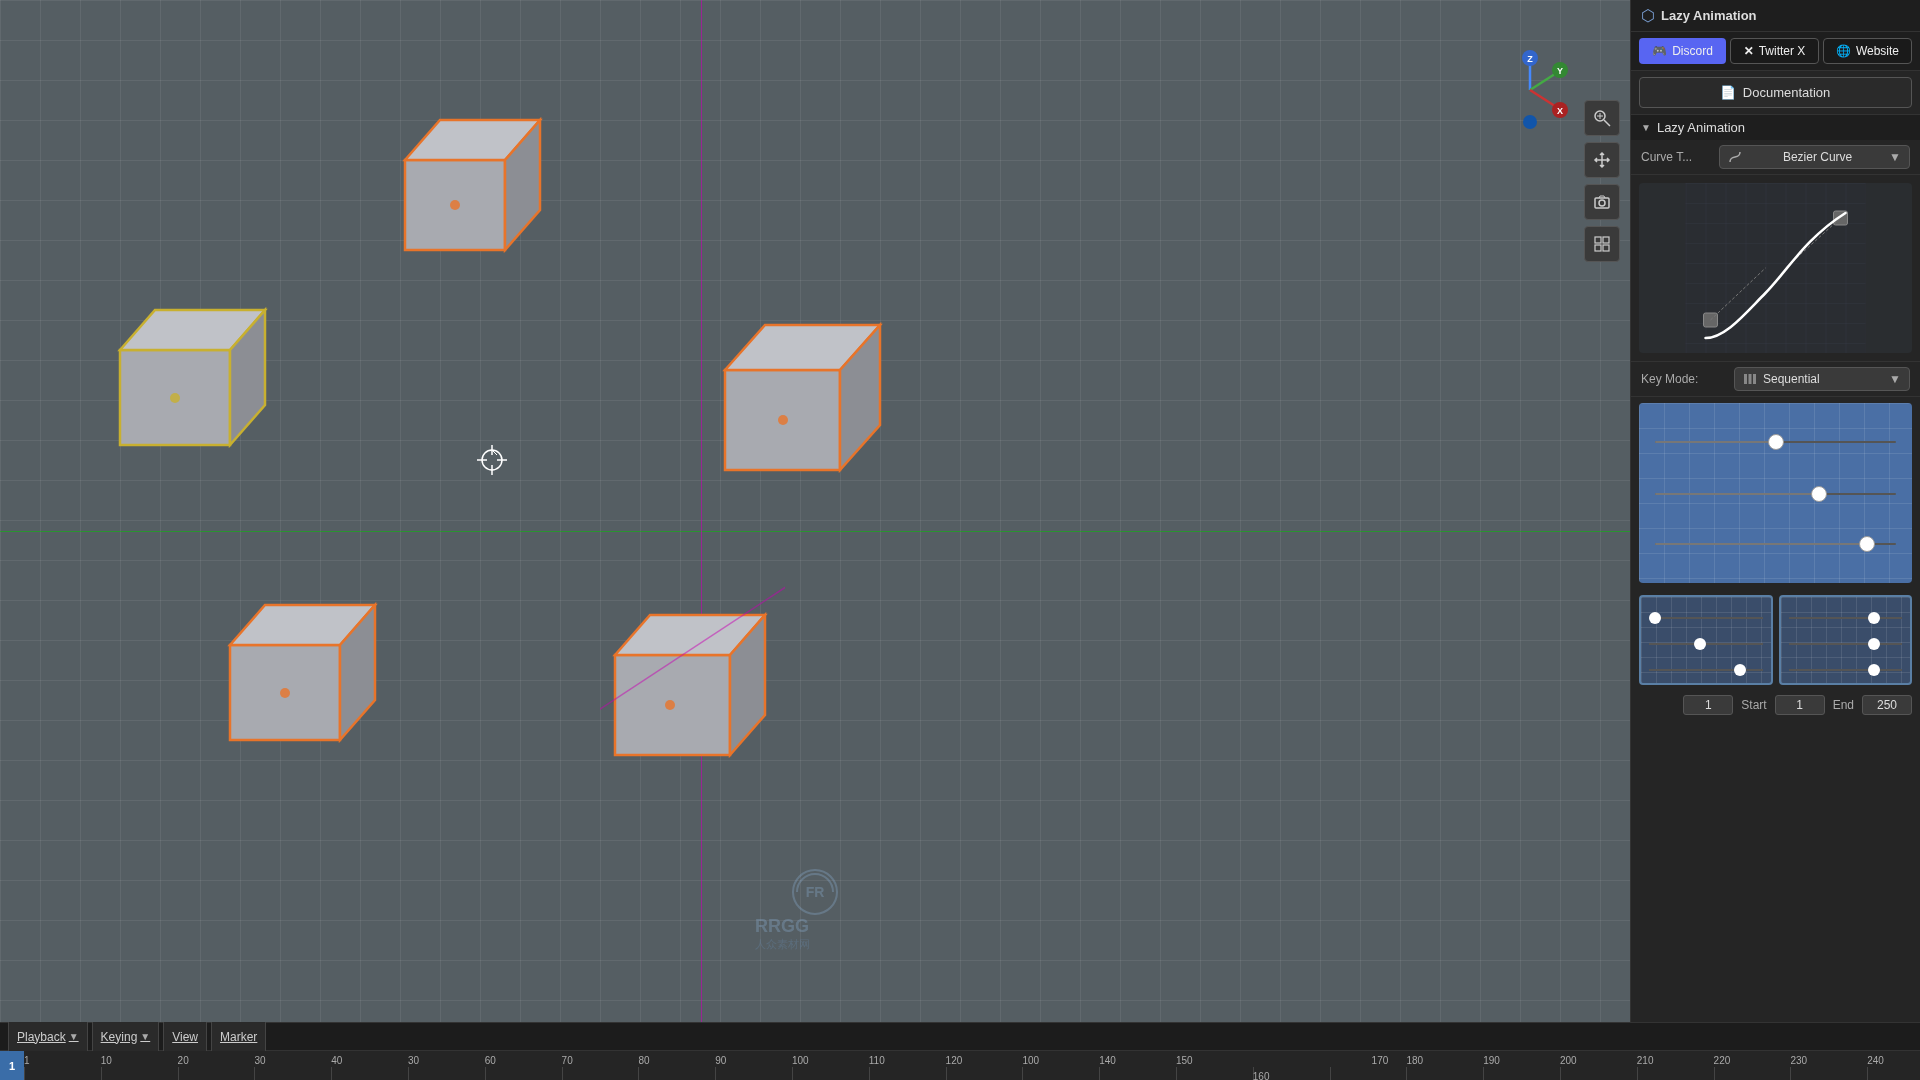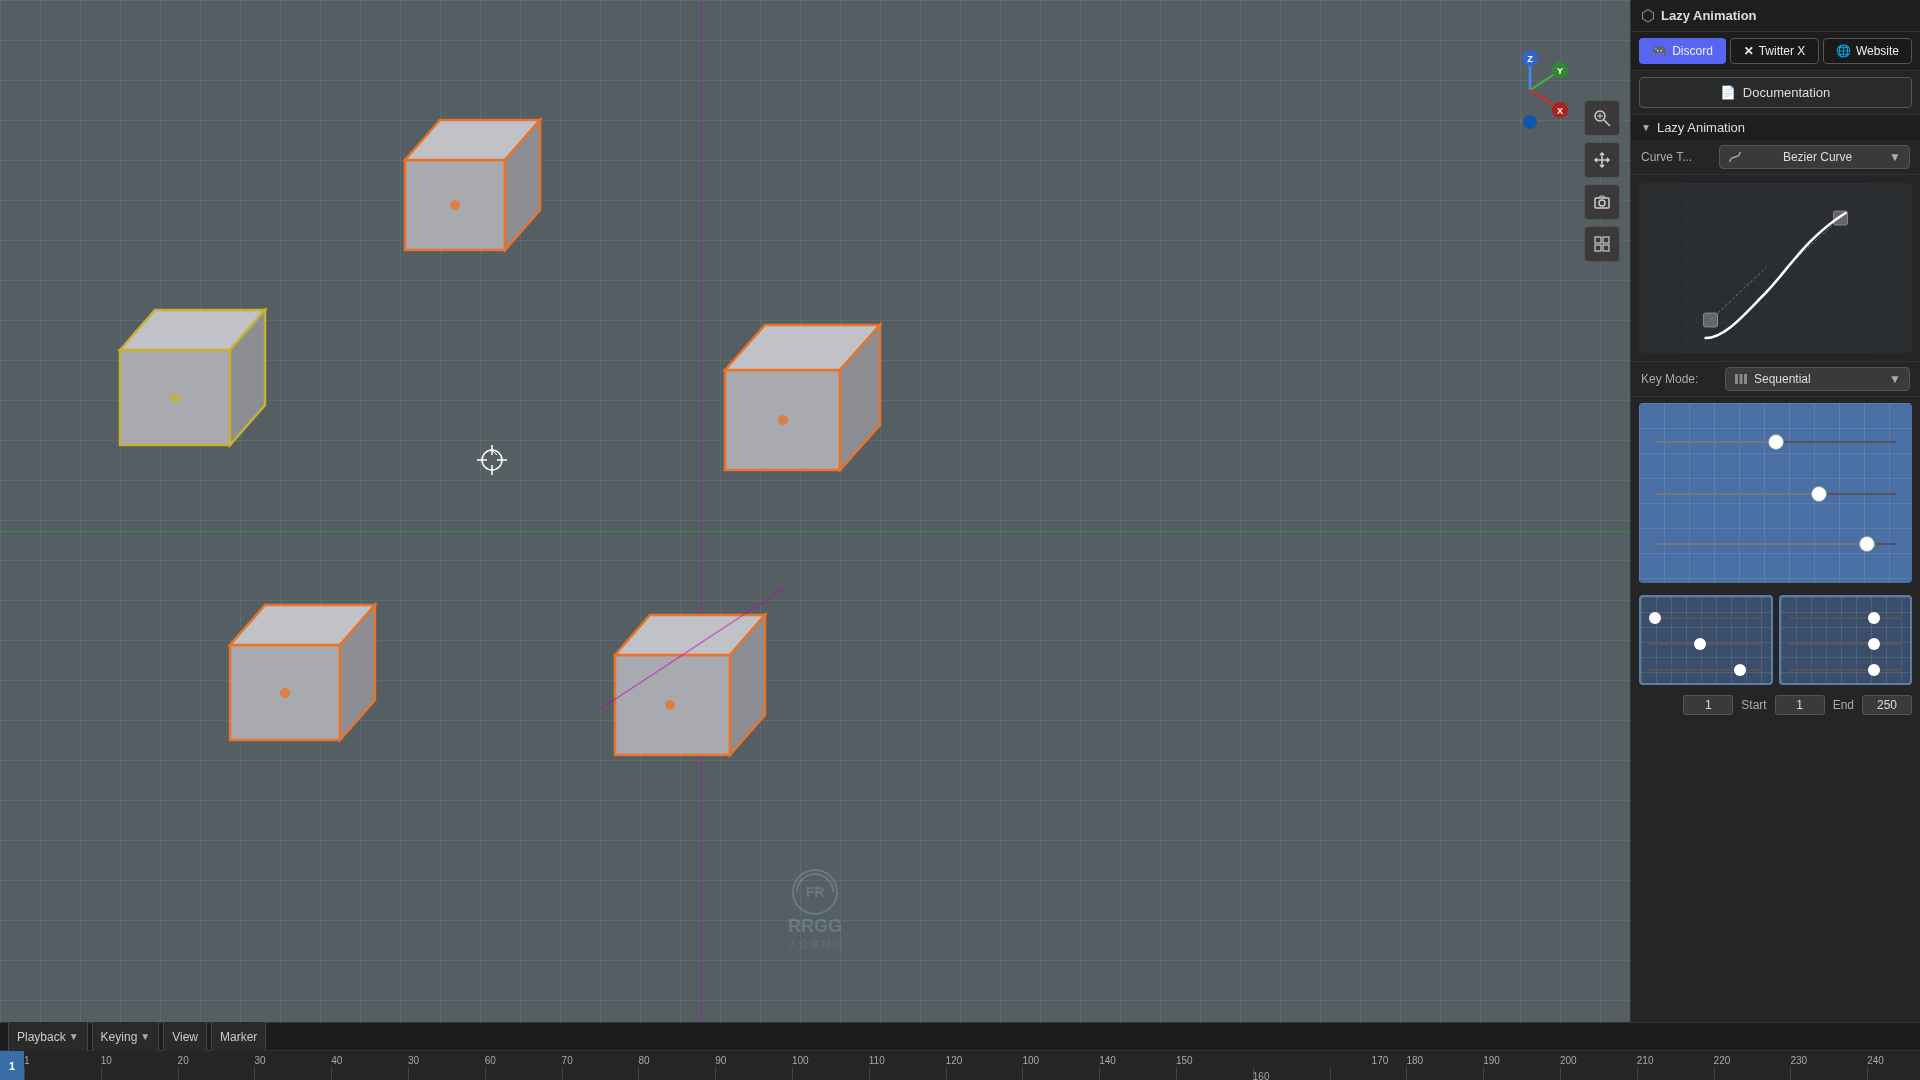--- a/index.html
+++ b/index.html
@@ -47,33 +47,33 @@
     
     .curve-row { display: flex; align-items: center; padding: 5px 10px; gap: 8px; border-bottom: 1px solid #333; }
     .curve-label { color: #aaa; font-size: 12px; flex: 0 0 70px; }
     .curve-value-btn { flex: 1; background: #3a3a3a; border: 1px solid #555; border-radius: 4px; padding: 4px 8px; color: #ddd; font-size: 12px; display: flex; align-items: center; justify-content: space-between; cursor: pointer; }
 
     
     .curve-preview { margin: 8px; background: #2a2d30; border-radius: 4px; overflow: hidden; height: 170px; position: relative; }
     .curve-preview svg { width: 100%; height: 100%; }
 
     
-    .key-mode-row { display: flex; align-items: center; padding: 5px 10px; gap: 4px; border-top: 1px solid #333; border-bottom: 1px solid #333; }
+    .key-mode-row { display: flex; align-items: center; padding: 5px 10px; gap: 13px; border-top: 1px solid #333; border-bottom: 1px solid #333; }
     .key-mode-label { color: #aaa; font-size: 12px; flex: 0 0 80px; }
     .key-mode-btn { flex: 1; background: #3a3a3a; border: 1px solid #555; border-radius: 4px; padding: 4px 8px; color: #ddd; font-size: 12px; display: flex; align-items: center; gap: 6px; cursor: pointer; }
 
     
     .seq-diagram { margin: 6px 8px; background: #4a6fa5; border-radius: 4px; height: 180px; position: relative; overflow: hidden; }
     .seq-grid { position: absolute; inset: 0; background-image: linear-gradient(rgba(255,255,255,0.1) 1px, transparent 1px), linear-gradient(90deg, rgba(255,255,255,0.1) 1px, transparent 1px); background-size: 25px 25px; }
 
     
     .small-diagrams { display: flex; gap: 6px; margin: 6px 8px; }
     .small-diag { flex: 1; background: #3a4d6a; border-radius: 4px; height: 90px; position: relative; overflow: hidden; border: 2px solid #5a7fa5; }
     .small-diag-grid { position: absolute; inset: 0; background-image: linear-gradient(rgba(255,255,255,0.1) 1px, transparent 1px), linear-gradient(90deg, rgba(255,255,255,0.1) 1px, transparent 1px); background-size: 15px 15px; }
-    .timeline-btn { padding: 20px 8px; background: #2a2a2a; border: 1px solid #444; border-radius: 3px; color: #ccc; font-size: 12px; cursor: pointer; display: flex; align-items: center; gap: 3px; }
+    .timeline-btn { padding: 20px 8px; background: #2a2a2a; border: 1px solid #444; border-radius: 3px; color: #ccc; font-size: 12px; cursor: pointer; display: flex; align-items: center; gap: 3px; text-decoration: underline; }
 
     
     .frame-info { display: flex; align-items: center; justify-content: flex-end; padding: 4px 8px; gap: 8px; }
     .frame-input { width: 50px; background: #3a3a3a; border: 1px solid #555; border-radius: 3px; color: #ddd; font-size: 12px; text-align: center; padding: 2px 4px; }
     .frame-label { color: #aaa; font-size: 12px; }
 
     
     .bottom-combined { height: 58px; background: #1c1c1c; border-top: 1px solid #333; display: flex; flex-direction: column; }
     .btoolbar { height: 28px; display: flex; align-items: center; gap: 4px; padding: 0 8px; border-bottom: 1px solid #333; }
     .bruler { height: 30px; position: relative; overflow: hidden; background: #252525; }
@@ -189,21 +189,21 @@
         <div class="toolbar-btn">
           <svg width="18" height="18" viewBox="0 0 18 18">
               <rect x="2" y="2" width="6" height="6" fill="none" stroke="#ccc" stroke-width="1.2"></rect>
               <rect x="10" y="2" width="6" height="6" fill="none" stroke="#ccc" stroke-width="1.2"></rect>
               <rect x="2" y="10" width="6" height="6" fill="none" stroke="#ccc" stroke-width="1.2"></rect>
               <rect x="10" y="10" width="6" height="6" fill="none" stroke="#ccc" stroke-width="1.2"></rect>
             </svg>
         </div>
       </div>
 
-      <div style="position:absolute;bottom:70px;left:50%;transform:translateX(-50%);opacity:0.35;pointer-events:none;text-align:center;">
+      <div style="position:absolute;bottom:70px;left:50%;transform:translateX(-50%);opacity:0.35;pointer-events:none;text-align:left;">
         <svg width="120" height="50" viewBox="0 0 120 50">
           <circle cx="60" cy="25" r="22" fill="none" stroke="#88aacc" stroke-width="2"></circle>
           <path d="M42 25 A18 18 0 0 1 78 25" fill="none" stroke="#88aacc" stroke-width="2"></path>
           <text x="60" y="30" text-anchor="middle" fill="#88aacc" font-size="14" font-weight="bold">FR</text>
         </svg>
         <div style="color:#88aacc;font-size:18px;font-weight:bold;margin-top:-5px;">RRGG</div>
         <div style="color:#6688aa;font-size:11px;">人众素材网</div>
       </div>
     </div>
   </div>

